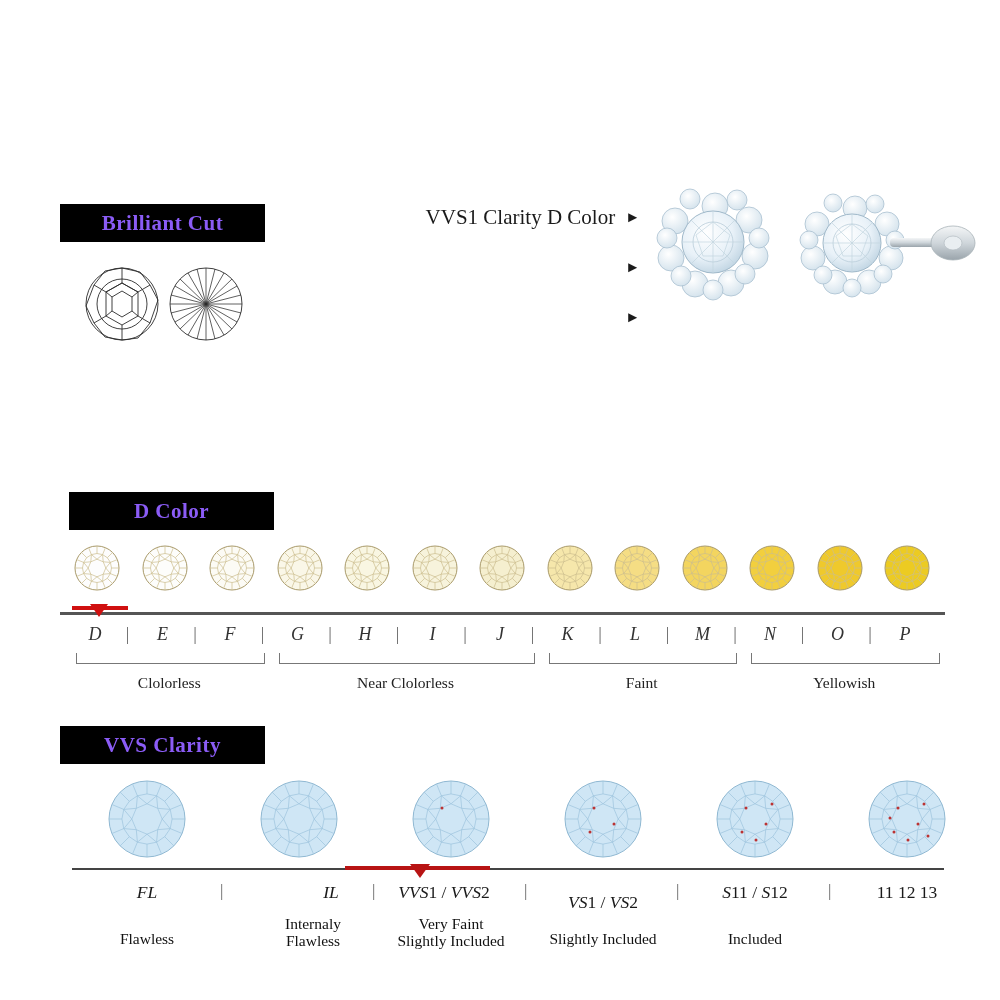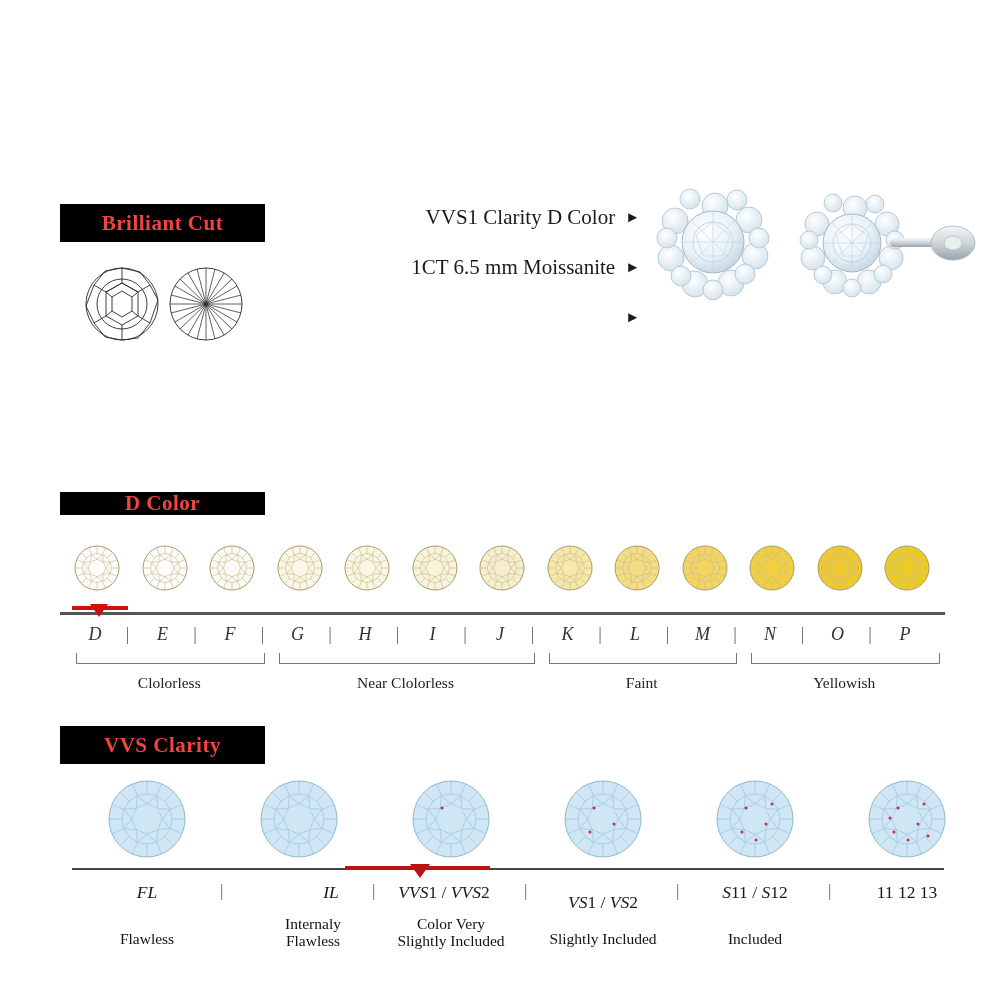--- a/index.html
+++ b/index.html
@@ -7,42 +7,42 @@
     width:1000px;height:1000px;
     background:#ffffff;
     font-family:"Liberation Serif", serif;
     color:#1a1a1a;
     position:relative;
     overflow:hidden;
   }
   .badge{
     position:absolute;
     background:#000000;
-    color:#ef4444;
+    color:#8b5cf6;
     font-family:"Liberation Serif", serif;
     font-weight:bold;
     font-size:21px;
     letter-spacing:0.5px;
     display:flex;
     align-items:center;
     justify-content:center;
   }
   
   #badge-brilliant{left:60px;top:204px;width:205px;height:38px;}
   #cut-gems{position:absolute;left:78px;top:258px;width:172px;height:92px;}
   .feature-list{position:absolute;left:330px;top:192px;width:310px;}
   .feature-row{
     display:flex;align-items:center;justify-content:flex-end;
     font-size:21px;height:50px;white-space:nowrap;
   }
   .feature-row .arrow{margin-left:10px;font-size:15px;line-height:1;}
   #earrings{position:absolute;left:645px;top:180px;width:340px;height:170px;}
 
   
-  #badge-color{left:60px;top:492px;width:205px;height:23px;}
+  #badge-color{left:69px;top:492px;width:205px;height:38px;}
   #color-stones{position:absolute;left:62px;top:545px;width:880px;height:58px;}
   .cstone{position:absolute;top:0;width:46px;height:46px;}
   #color-axis{position:absolute;left:60px;top:612px;width:885px;height:3px;background:#555;}
   #color-marker{position:absolute;left:72px;top:606px;width:56px;height:4px;background:#d01010;}
   #color-arrow{
     position:absolute;left:90px;top:604px;width:0;height:0;
     border-left:9px solid transparent;border-right:9px solid transparent;
     border-top:13px solid #d01010;
   }
   .grade-letter{
@@ -129,21 +129,20 @@
     </g>
   </g>
 </svg>
 
 <div class="feature-list">
   <div class="feature-row">
     <span>VVS1 Clarity D Color</span>
     <span class="arrow">►</span>
   </div>
   <div class="feature-row">
-    <span>1CT 6.5 mm Moissanite</span>
     <span class="arrow">►</span>
   </div>
   <div class="feature-row">
     <span class="arrow">►</span>
   </div>
 </div>
 
 <svg id="earrings" viewBox="0 0 340 170">
   <defs>
     <radialGradient id="gstone" cx="40%" cy="35%" r="70%">
@@ -1047,21 +1046,21 @@
   </div>
 <div id="clarity-descs">
     <div class="cl-desc" style="left: 62px; width: 170px; top: 930px;">
       <div>Flawless</div>
     </div>
     <div class="cl-desc" style="left: 228px; width: 170px; top: 915px;">
       <div>Internaly</div>
       <div>Flawless</div>
     </div>
     <div class="cl-desc" style="left: 366px; width: 170px; top: 915px;">
-      <div>Color   Very</div>
+      <div>Very   Faint</div>
       <div>Slightly Included</div>
     </div>
     <div class="cl-desc" style="left: 518px; width: 170px; top: 930px;">
       <div>Slightly Included</div>
     </div>
     <div class="cl-desc" style="left: 670px; width: 170px; top: 930px;">
       <div>Included</div>
     </div>
   </div>
 

